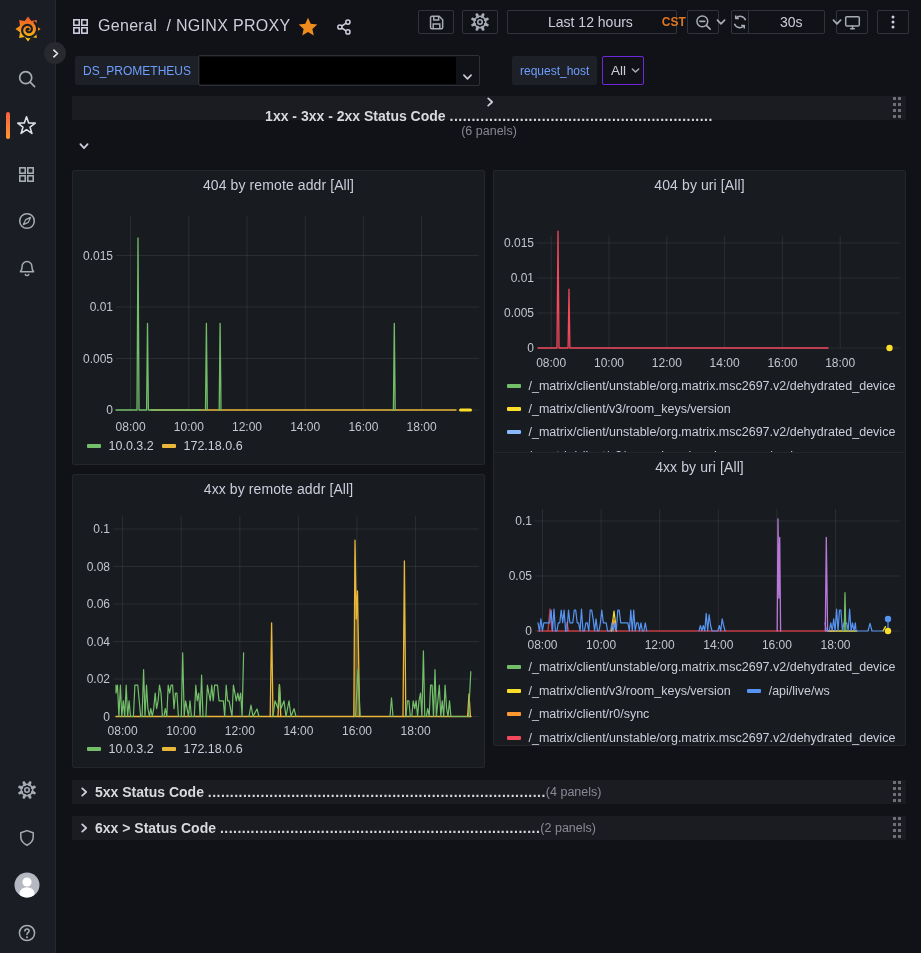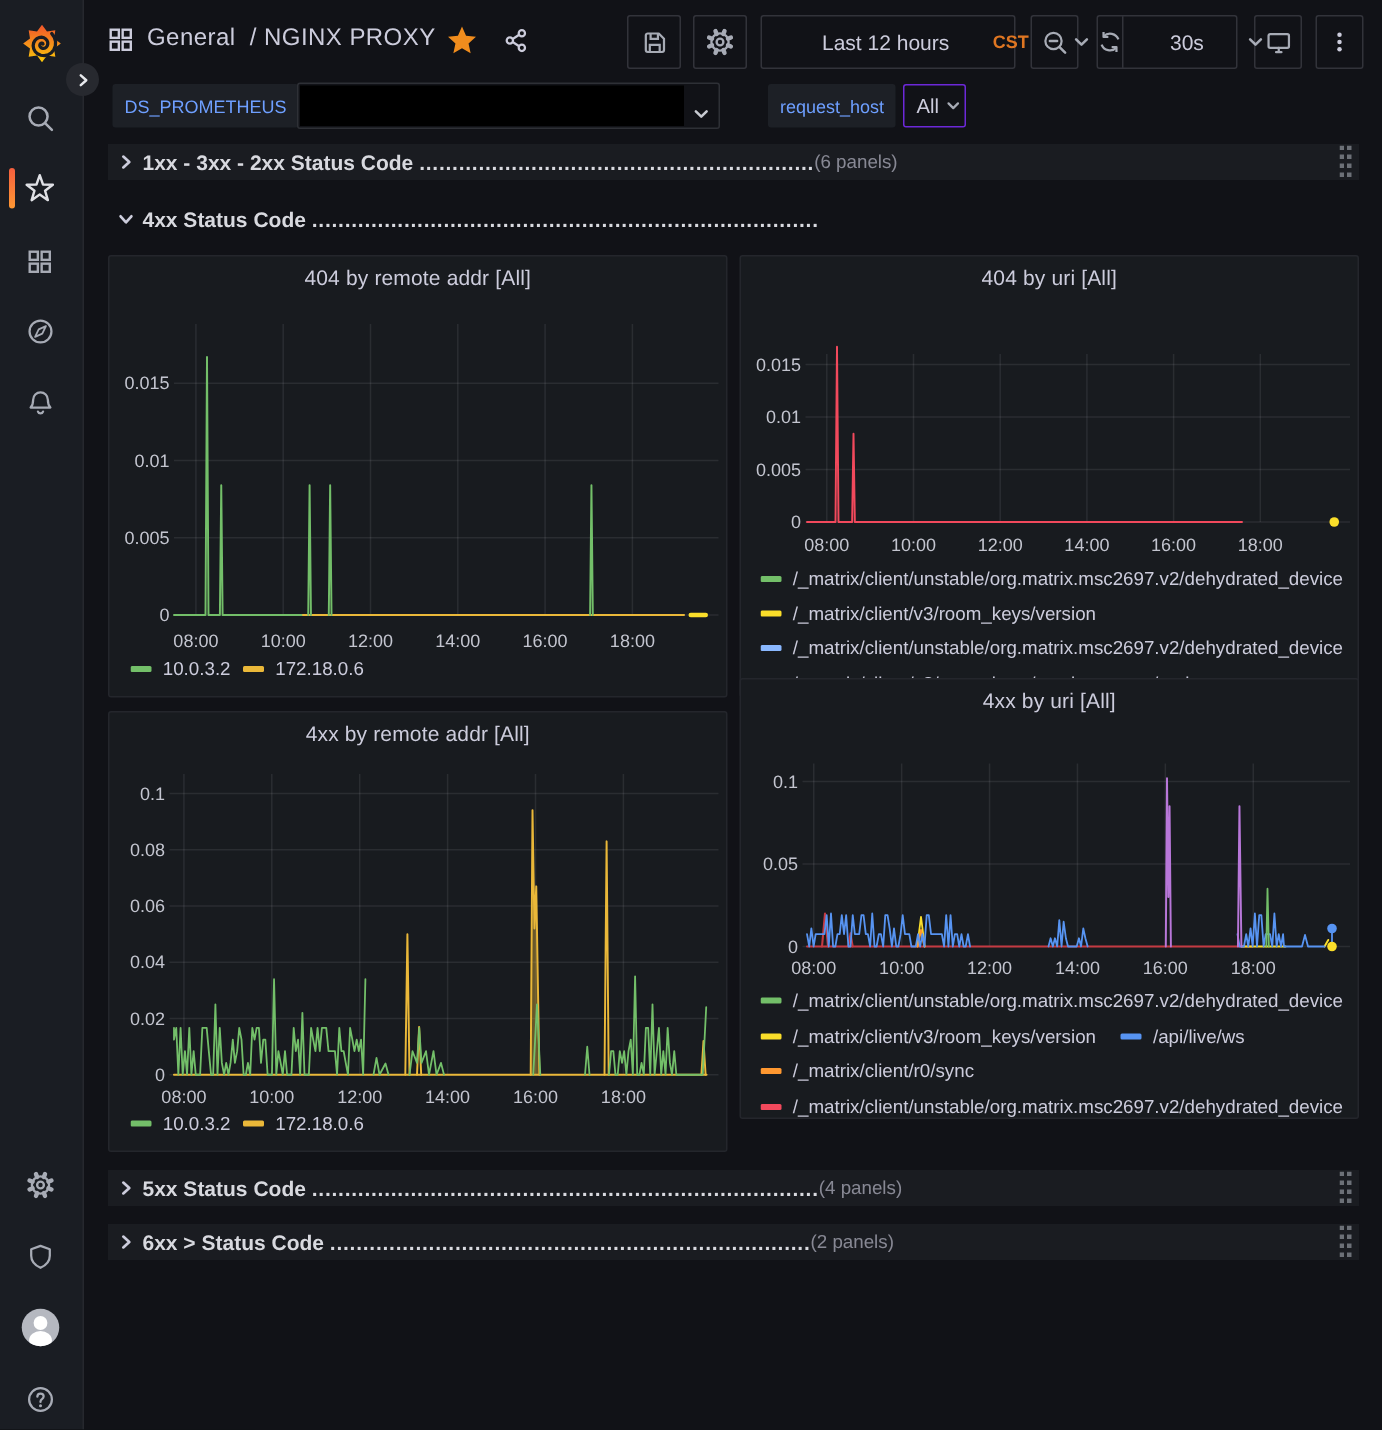--- a/index.html
+++ b/index.html
@@ -1,17 +1,17 @@
 <!DOCTYPE html>
 <html><head><meta charset="utf-8"><style>
 * { box-sizing: border-box; margin:0; padding:0; }
 body { width:921px; height:953px; background:#111217; font-family:"Liberation Sans",sans-serif;
   position:relative; overflow:hidden; }
 .abs { position:absolute; }
-.btn { position:absolute; top:10px; height:36px; border:1px solid rgba(204,204,220,0.18); border-radius:2px;
+.btn { position:absolute; top:10px; height:24px; border:1px solid rgba(204,204,220,0.18); border-radius:2px;
   display:flex; align-items:center; justify-content:center;gap:22px; }
 .panel { position:absolute; background:#181b1f; border:1px solid #24262c; border-radius:2px; overflow:hidden; }
 .ptitle { position:absolute; width:100%; text-align:center; top:6px; font-size:14px; font-weight:500;
   color:#ccccdc; letter-spacing:.1px; }
 .lrow { position:absolute; white-space:nowrap; overflow:hidden; font-size:12.5px; color:#ccccdc;
   display:flex; align-items:center; height:16px; max-width:391px; }
 .lsw { display:inline-block; width:14px; height:4px; border-radius:1px; margin-right:8px; flex:none; }
 .ltx { margin-right:16px; }
 .rowhdr { position:absolute; left:72px; width:834px; height:24px; display:flex; align-items:center; }
 .rchev { width:22px; display:flex; justify-content:center; align-items:center; margin-left:1px; }
@@ -187,21 +187,21 @@
     </svg></div>
 <div class="chip" style="left:512px">request_host</div>
 <div class="abs" style="left:602px;top:56px;width:42px;height:29px;border:1px solid #6d28d9;border-radius:2px;display:flex;align-items:center;padding-left:8px">
     <span style="font-size:13.5px;color:#ccccdc">All</span>
     <span style="margin-left:5px;display:flex">
       <svg width="9" height="7" viewBox="0 0 10 8" fill="none">
         <polyline points="1.4,2.2 5,5.8 8.6,2.2" stroke="#a7abb5" stroke-width="1.7" stroke-linecap="round" stroke-linejoin="round"></polyline>
       </svg>
     </span>
   </div>
-<div class="rowhdr" style="top:96px;background:#1a1c21;">
+<div class="rowhdr" style="top:96px;background:#1a1c21;flex-direction:column;">
     <span class="rchev">
       <svg width="12" height="12" viewBox="0 0 12 12" fill="none" style="transform:rotate(0deg)">
         <polyline points="4.2,2.4 8.2,6 4.2,9.6" stroke="#ccccdc" stroke-width="1.8" stroke-linecap="round" stroke-linejoin="round"></polyline>
       </svg>
     </span>
     <span class="rtitle">1xx - 3xx - 2xx Status Code <span class="rdots">............................................................</span></span>
     <span class="rpanels">(6 panels)</span>
     <span class="rdrag"><svg width="9" height="22" viewBox="0 0 9 22" style="opacity:.85">
         <rect x="0" y="0" width="3" height="3" fill="#7b7f87"></rect>
         <rect x="5" y="0" width="3" height="3" fill="#7b7f87"></rect>
@@ -212,21 +212,20 @@
         <rect x="0" y="18" width="3" height="3" fill="#7b7f87"></rect>
         <rect x="5" y="18" width="3" height="3" fill="#7b7f87"></rect>
       </svg></span>
   </div>
 <div class="rowhdr" style="top:134px;">
     <span class="rchev">
       <svg width="12" height="12" viewBox="0 0 12 12" fill="none" style="transform:rotate(90deg)">
         <polyline points="4.2,2.4 8.2,6 4.2,9.6" stroke="#ccccdc" stroke-width="1.8" stroke-linecap="round" stroke-linejoin="round"></polyline>
       </svg>
     </span>
-    <span class="rtitle">4xx Status Code <span class="rdots">.............................................................................</span></span>
   </div>
 <div class="rowhdr" style="top:780px;background:#1a1c21;">
     <span class="rchev">
       <svg width="12" height="12" viewBox="0 0 12 12" fill="none" style="transform:rotate(0deg)">
         <polyline points="4.2,2.4 8.2,6 4.2,9.6" stroke="#ccccdc" stroke-width="1.8" stroke-linecap="round" stroke-linejoin="round"></polyline>
       </svg>
     </span>
     <span class="rtitle">5xx Status Code <span class="rdots">.............................................................................</span></span>
     <span class="rpanels">(4 panels)</span>
     <span class="rdrag"><svg width="9" height="22" viewBox="0 0 9 22" style="opacity:.85">

